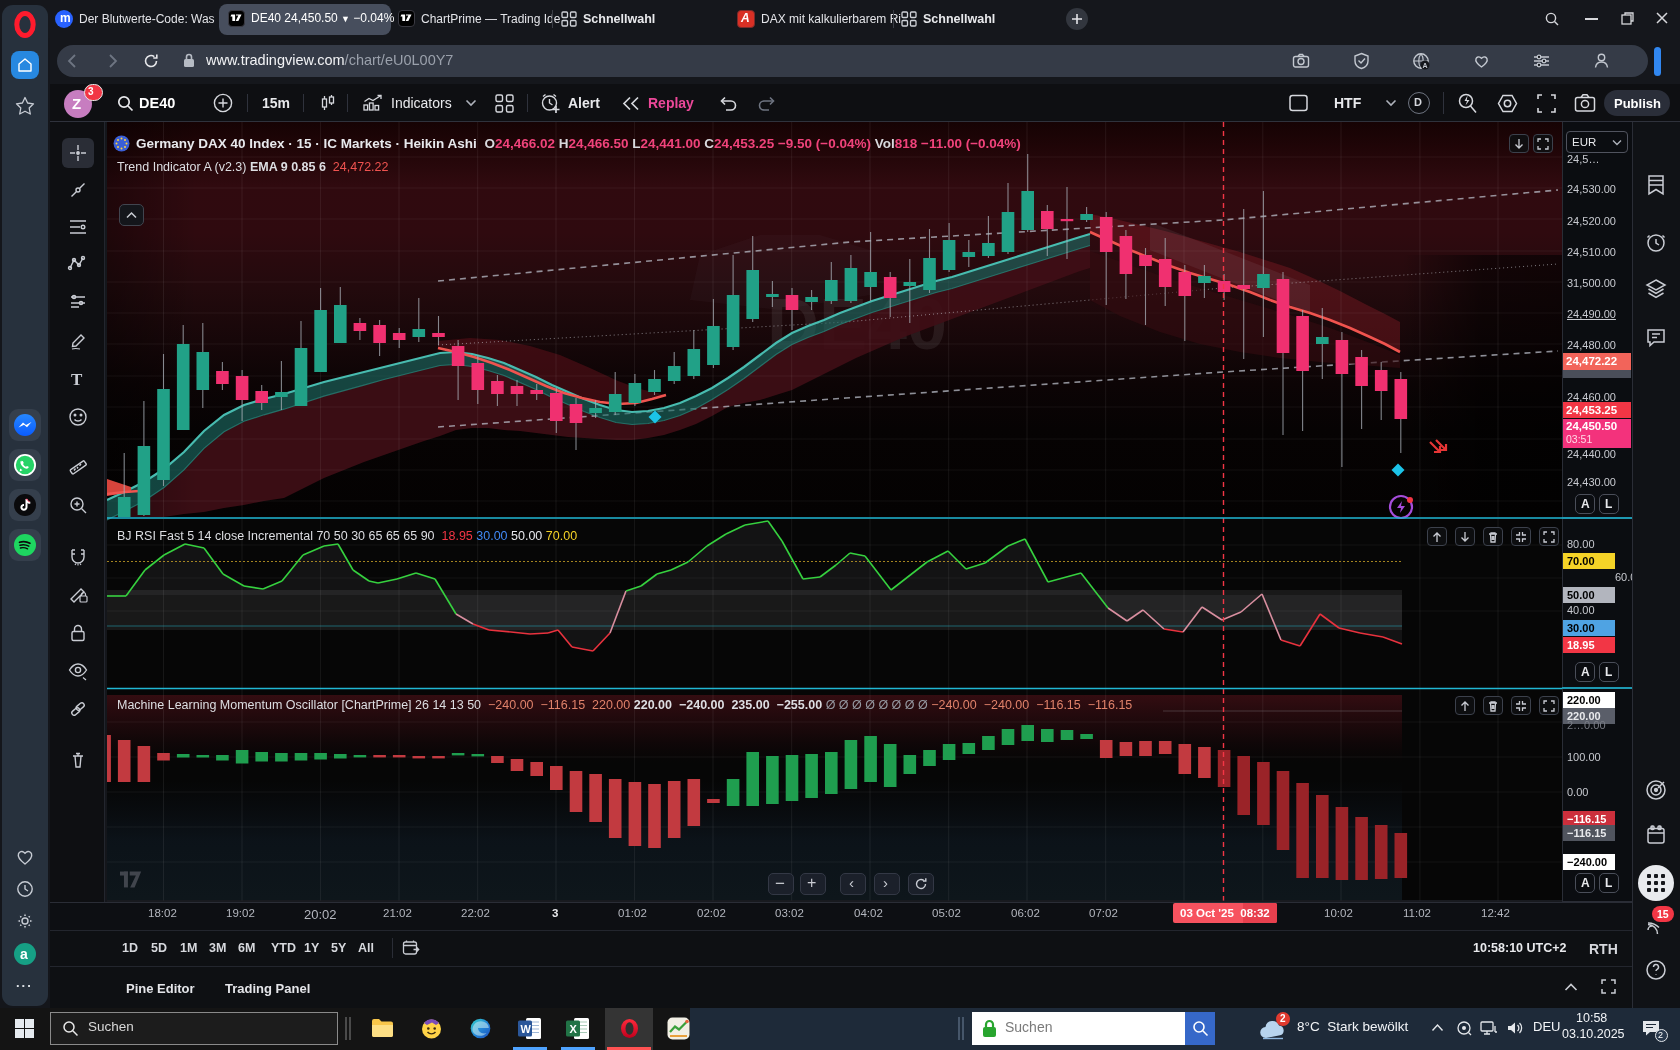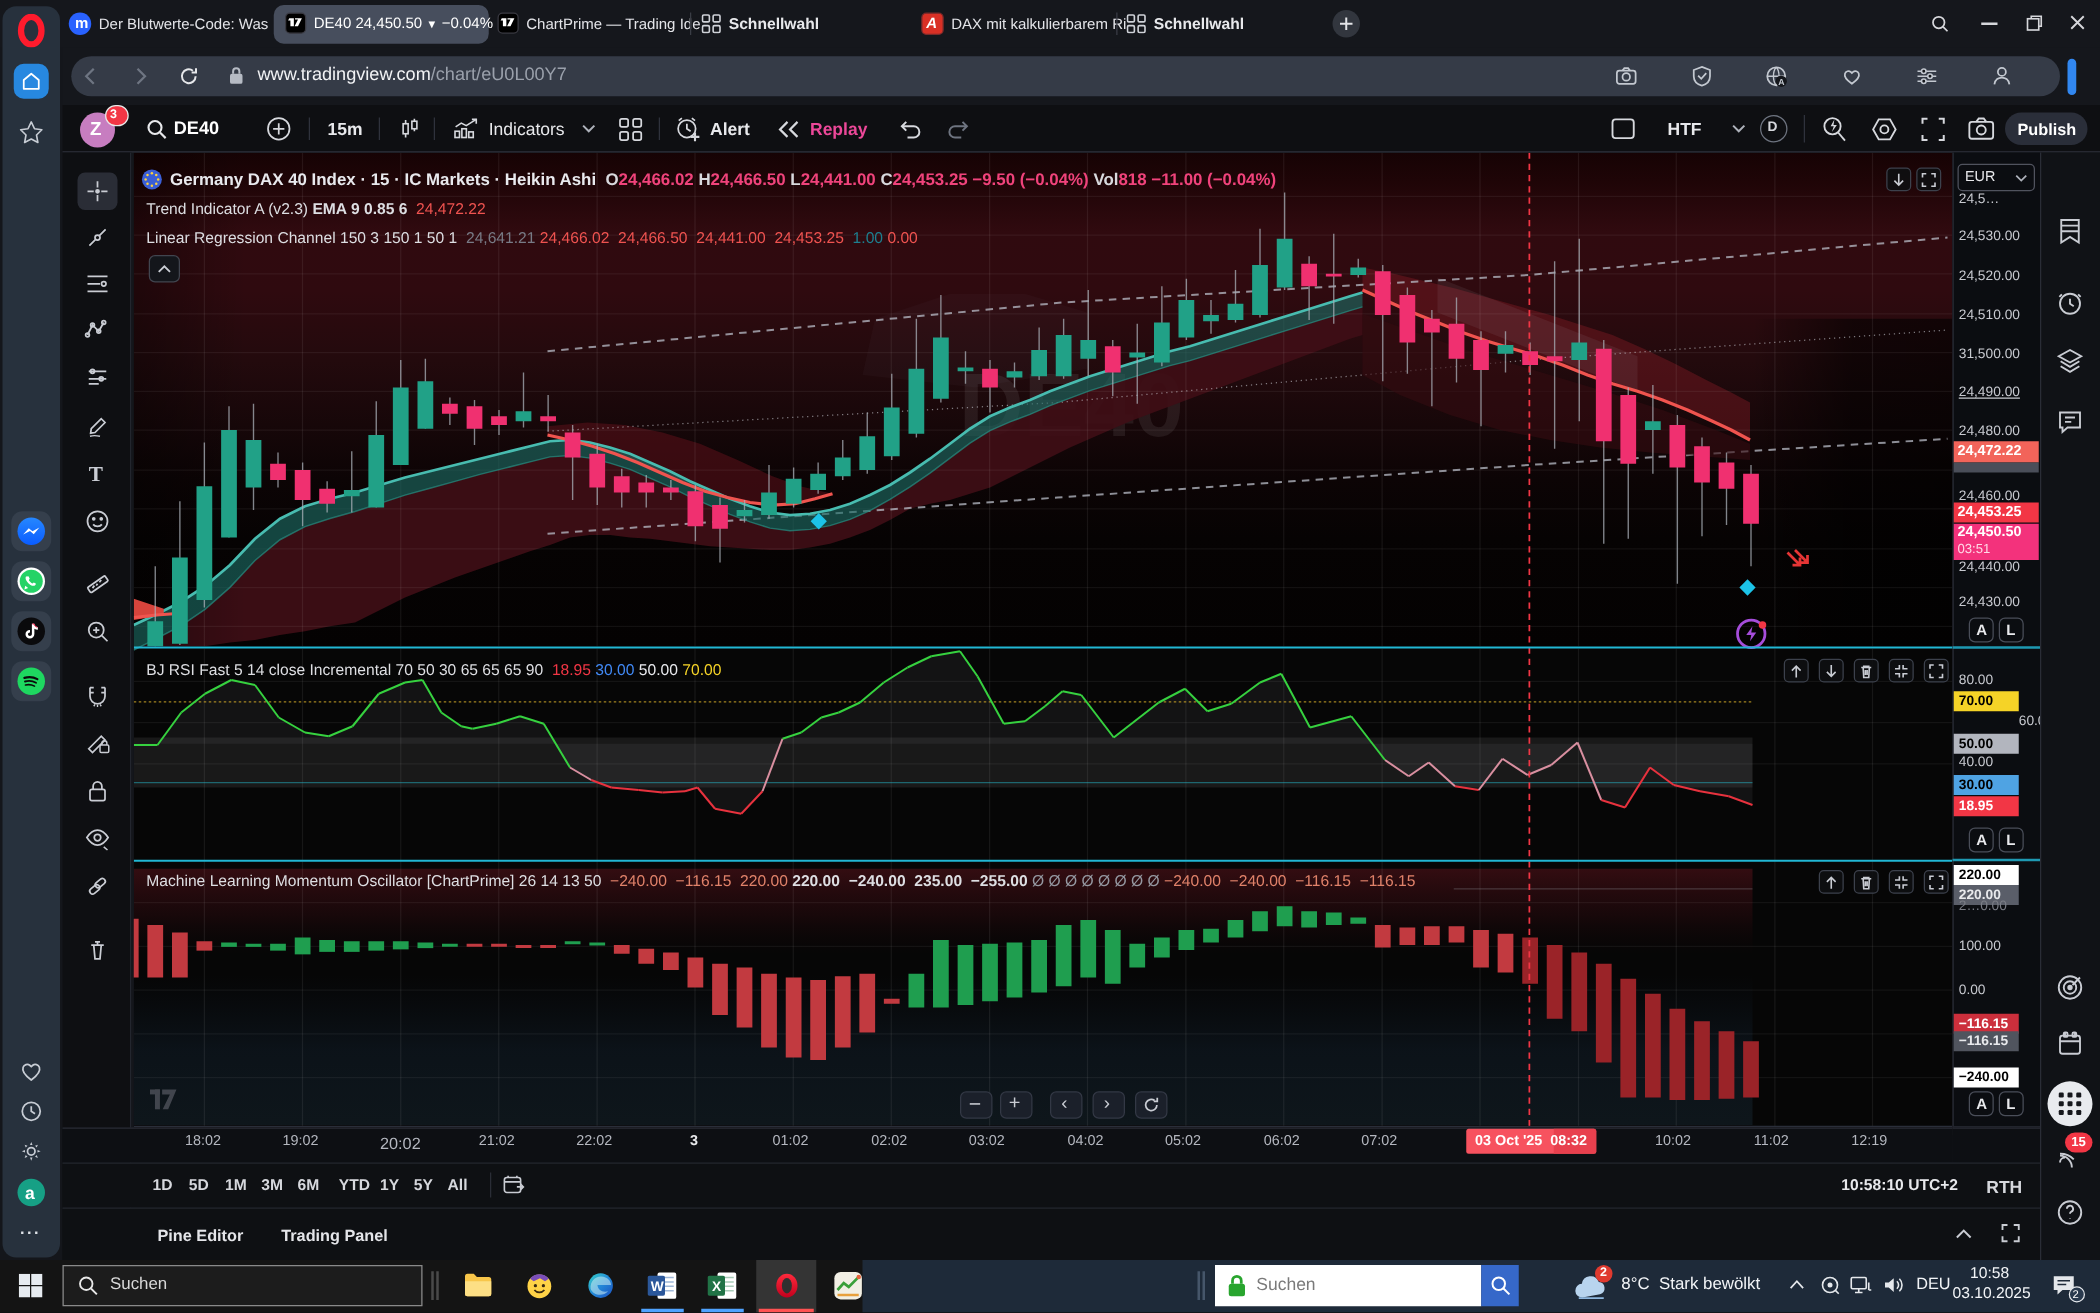--- a/index.html
+++ b/index.html
@@ -788,21 +788,20 @@
       <circle cx="8.5" cy="13.5" r="1" fill="#ffd23e"></circle>
       <circle cx="3.5" cy="8.5" r="1" fill="#ffd23e"></circle>
       <circle cx="13.5" cy="8.5" r="1" fill="#ffd23e"></circle>
       <circle cx="5" cy="5" r="1" fill="#ffd23e"></circle>
       <circle cx="12" cy="5" r="1" fill="#ffd23e"></circle>
       <circle cx="5" cy="12" r="1" fill="#ffd23e"></circle>
       <circle cx="12" cy="12" r="1" fill="#ffd23e"></circle>
     </svg>
     <div class="txt" style="left:136px;top:136px;font-size:13.5px;font-weight:bold;color:#e8e9ed">Germany DAX 40 Index · 15 · IC Markets · Heikin Ashi<span style="font-weight:bold;color:#d8d9dd">&nbsp; O</span><span style="color:#f0437b">24,466.02</span><span style="color:#d8d9dd">&nbsp;H</span><span style="color:#f0437b">24,466.50</span><span style="color:#d8d9dd">&nbsp;L</span><span style="color:#f0437b">24,441.00</span><span style="color:#d8d9dd">&nbsp;C</span><span style="color:#f0437b">24,453.25</span><span style="color:#f0437b">&nbsp;−9.50 (−0.04%)</span><span style="color:#d8d9dd">&nbsp;Vol</span><span style="color:#f0437b">818</span><span style="color:#f0437b">&nbsp;−11.00 (−0.04%)</span></div>
     <div class="txt" style="left:117px;top:160px;font-size:12.5px;color:#dddee2">Trend Indicator A (v2.3)&nbsp;<span style="font-weight:bold">EMA 9 0.85 6</span>&nbsp;&nbsp;<span style="color:#ef5350">24,472.22</span></div>
-    <div class="txt" style="left:117px;top:183px;font-size:12.5px;color:#dddee2">Linear Regression Channel 150 3 150 1 50 1&nbsp;&nbsp;<span style="color:#787b86">24,641.21</span>&nbsp;<span style="color:#ef5350">24,466.02&nbsp; 24,466.50&nbsp; 24,441.00&nbsp; 24,453.25</span>&nbsp;&nbsp;<span style="color:#1d7f8f">1.00</span>&nbsp;<span style="color:#ef5350">0.00</span></div>
     <div class="abs" style="left:119px;top:204px;width:25px;height:22px;background:#14161b;border:1px solid #41454f;border-radius:5px"></div>
     <svg class="abs" style="left:126px;top:211px" width="11" height="8" viewBox="0 0 11 8">
       <path d="M1 6.5 L5.5 2 L10 6.5" fill="none" stroke="#c9ccd3" stroke-width="1.5"></path>
     </svg>
     <div class="txt" style="left:117px;top:529px;font-size:12.5px;color:#dddee2">BJ RSI Fast 5 14 close Incremental 70 50 30 65 65 65 90&nbsp;&nbsp;<span style="color:#f23645">18.95</span>&nbsp;<span style="color:#4189f5">30.00</span>&nbsp;<span style="color:#e8e9ed">50.00</span>&nbsp;<span style="color:#f5d327">70.00</span></div>
     <div class="txt" style="left:117px;top:698px;font-size:12.5px;color:#dddee2">Machine Learning Momentum Oscillator [ChartPrime] 26 14 13 50&nbsp;&nbsp;<span style="color:#e0826a">−240.00&nbsp; −116.15&nbsp; 220.00</span>&nbsp;<span style="font-weight:bold">220.00&nbsp; −240.00&nbsp; 235.00&nbsp; −255.00</span>&nbsp;<span style="color:#9598a1">Ø Ø Ø Ø Ø Ø Ø Ø</span>&nbsp;<span style="color:#e0826a">−240.00&nbsp; −240.00&nbsp; −116.15&nbsp; −116.15</span></div>
     <div class="abs" style="left:1509px;top:134px;width:20px;height:19px;background:rgba(14,15,18,0.9);border:1px solid #3c414c;border-radius:4px"></div>
     <svg class="abs" style="left:1512px;top:136.5px" width="14" height="14" viewBox="0 0 14 14">
       <g fill="none" stroke="#c9ccd3" stroke-width="1.3">
         <path d="M7 2 V11 M3.5 7.5 L7 11 L10.5 7.5"></path>
@@ -1031,21 +1030,21 @@
     <div class="txt" style="left:552px;top:907px;font-size:11.5px;font-weight:bold;color:#e8e9ec">3</div>
     <div class="txt" style="left:618px;top:907px;font-size:11.5px;color:#b4b7bf">01:02</div>
     <div class="txt" style="left:697px;top:907px;font-size:11.5px;color:#b4b7bf">02:02</div>
     <div class="txt" style="left:775px;top:907px;font-size:11.5px;color:#b4b7bf">03:02</div>
     <div class="txt" style="left:854px;top:907px;font-size:11.5px;color:#b4b7bf">04:02</div>
     <div class="txt" style="left:932px;top:907px;font-size:11.5px;color:#b4b7bf">05:02</div>
     <div class="txt" style="left:1011px;top:907px;font-size:11.5px;color:#b4b7bf">06:02</div>
     <div class="txt" style="left:1089px;top:907px;font-size:11.5px;color:#b4b7bf">07:02</div>
     <div class="txt" style="left:1324px;top:907px;font-size:11.5px;color:#b4b7bf">10:02</div>
     <div class="txt" style="left:1403px;top:907px;font-size:11.5px;color:#b4b7bf">11:02</div>
-    <div class="txt" style="left:1481px;top:907px;font-size:11.5px;color:#b4b7bf">12:19</div>
+    <div class="txt" style="left:1481px;top:907px;font-size:11.5px;color:#b4b7bf">12:42</div>
     <div class="abs" style="left:1173px;top:903px;width:104px;height:20px;background:#f7525f;border-radius:2px"></div>
     <div class="abs" style="left:1243px;top:903px;width:34px;height:20px;background:#e8404e;border-radius:0 2px 2px 0"></div>
     <div class="txt" style="left:1180px;top:907px;color:#fff;font-size:11.5px;font-weight:bold">03 Oct '25&nbsp;&nbsp;08:32</div>
     <div class="abs" style="left:50px;top:930px;width:1582px;height:36px;background:#0e1013;border-top:1px solid #23262e"></div>
     <div class="txt" style="left:122px;top:941px;color:#d6d8dd;font-size:12.5px;font-weight:bold">1D</div>
     <div class="txt" style="left:151px;top:941px;color:#d6d8dd;font-size:12.5px;font-weight:bold">5D</div>
     <div class="txt" style="left:180px;top:941px;color:#d6d8dd;font-size:12.5px;font-weight:bold">1M</div>
     <div class="txt" style="left:209px;top:941px;color:#d6d8dd;font-size:12.5px;font-weight:bold">3M</div>
     <div class="txt" style="left:238px;top:941px;color:#d6d8dd;font-size:12.5px;font-weight:bold">6M</div>
     <div class="txt" style="left:271px;top:941px;color:#d6d8dd;font-size:12.5px;font-weight:bold">YTD</div>

